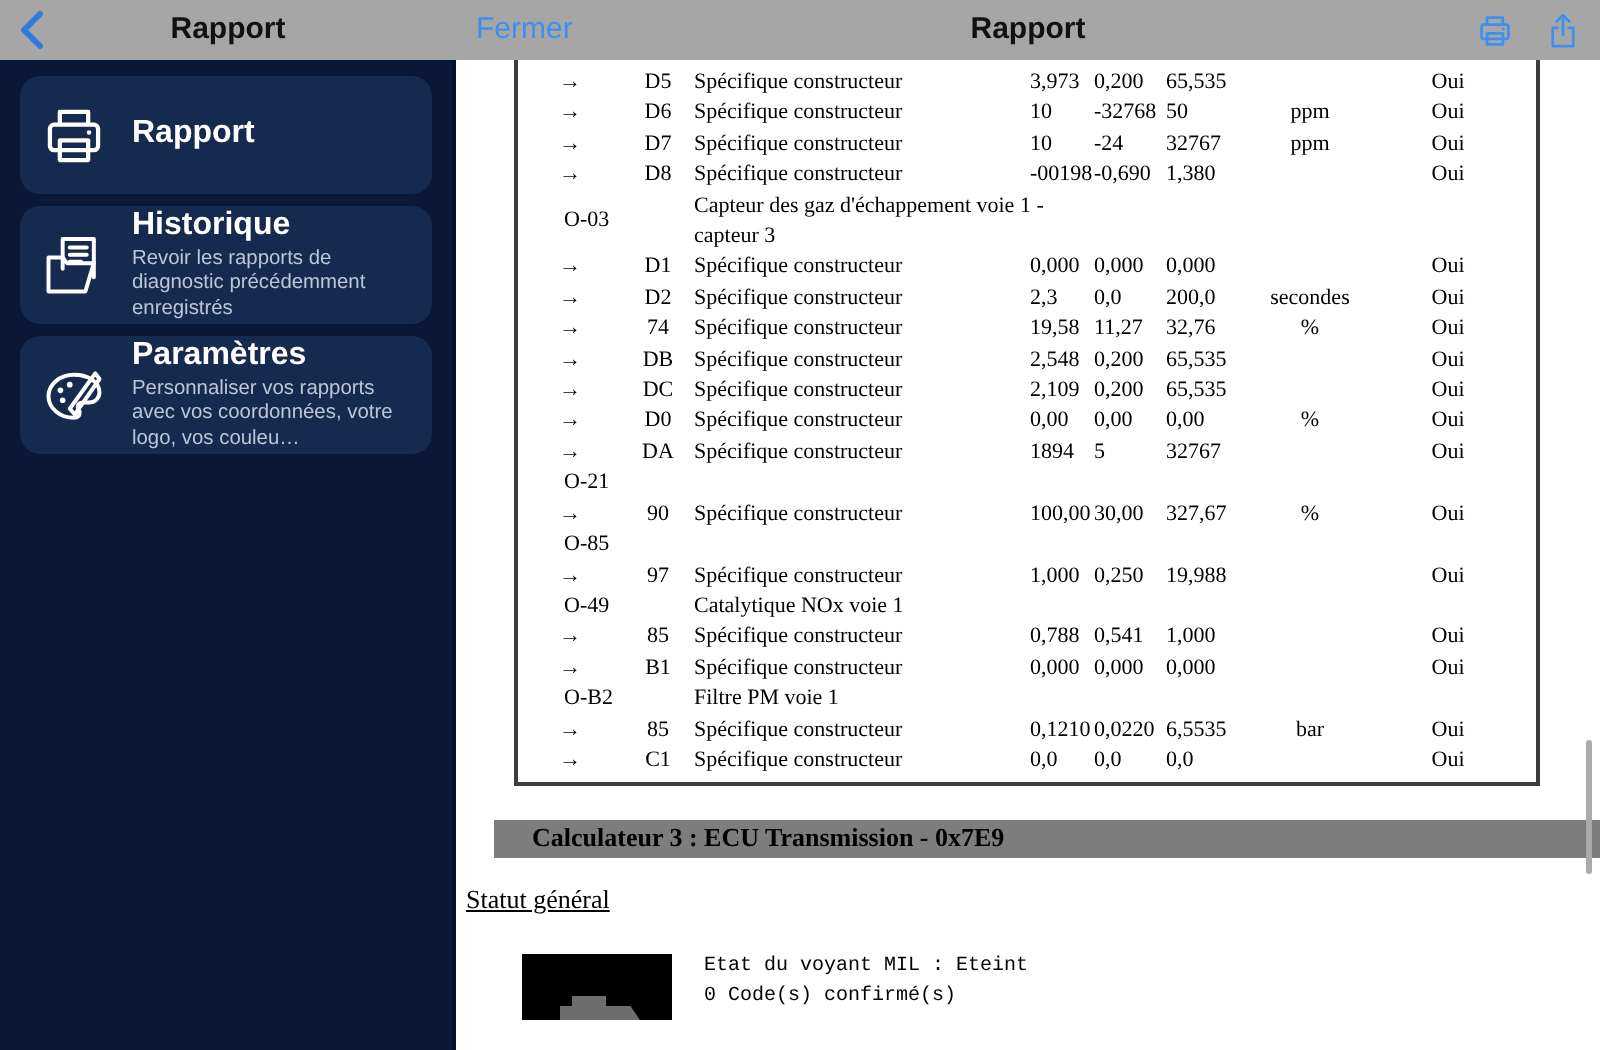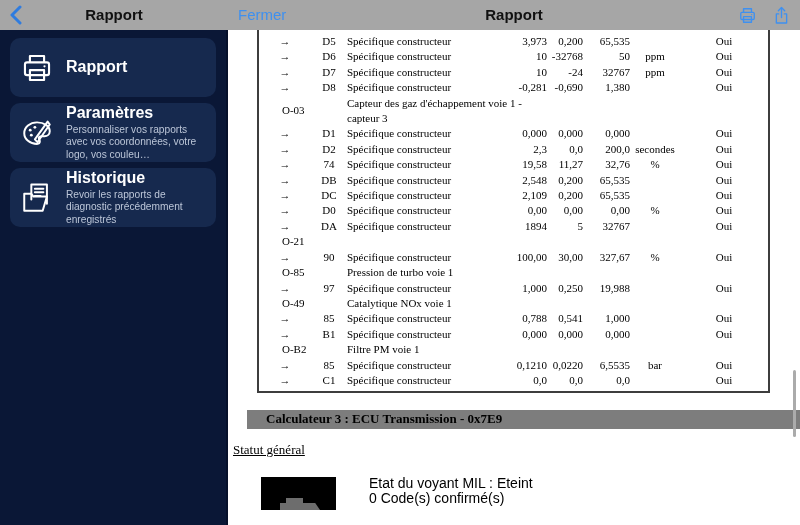--- a/index.html
+++ b/index.html
@@ -35,34 +35,34 @@
   .card-desc{font-size:10.2px;line-height:12.5px;color:#bcc6d8}
   
   .content{position:relative;flex:1;background:#fff}
   .rtable{position:absolute;left:29px;top:0;width:513px;height:363px;overflow:hidden;
     border-left:2px solid var(--table-border);border-right:2px solid var(--table-border);
     border-bottom:2px solid var(--table-border);padding-top:4px}
   .trow{font-family:"Liberation Serif",serif;font-size:11px;line-height:15.4px;color:#000}
   .trow.data{display:grid;grid-template-columns:52px 36px 168px 32px 36px 47px 50px 1fr}
   .trow.group{display:grid;grid-template-columns:88px 1fr;align-items:center}
   .c.arrow,.c.code,.c.unit,.c.oui{text-align:center}
-  .c.num{text-align:right}
+  .c.num{text-align:left}
   .c.gcode{padding-left:23px}
   .c.glabel{max-width:186px;white-space:normal}
   .section-bar{position:absolute;left:19px;top:380px;width:560px;height:19px;
     background:var(--bar-gray);color:#000;font-family:"Liberation Serif",serif;
     font-weight:bold;font-size:13px;line-height:17px;padding-left:19px}
   .status-heading{position:absolute;left:5px;top:412px;font-family:"Liberation Serif",serif;
     font-weight:normal;font-size:13px;text-decoration:underline;color:#000}
   .mil-img{position:absolute;left:33px;top:447px;width:75px;height:33px;background:#000;overflow:hidden}
   .mil-shape-low{position:absolute;bottom:0;left:19px;width:40px;height:7px;background:#6d6d6d;
     clip-path:polygon(0 0,88% 0,100% 100%,0 100%)}
   .mil-shape-top{position:absolute;bottom:7px;left:25px;width:17px;height:5px;background:#6d6d6d}
-  .mil-text{position:absolute;left:141px;top:446px;font-family:Liberation Sans, sans-serif;
-    font-size:14px;line-height:15px;color:#000}
+  .mil-text{position:absolute;left:124px;top:446px;font-family:Liberation Mono, monospace;
+    font-size:10px;line-height:15px;color:#000}
   .scroll-indicator{position:absolute;right:4px;top:340px;width:3px;height:67px;
     border-radius:2px;background:#ababab;cursor:pointer}
 </style>
 </head>
 <body>
 
 <div class="topbar">
   <div class="topbar-left">
     <button class="back-btn">
       <svg width="13" height="20" viewBox="0 0 13 20">
@@ -99,42 +99,42 @@
         <rect x="3.5" y="8" width="17" height="9" rx="1.5"></rect>
         <rect x="7" y="13.5" width="10" height="7"></rect>
         <circle cx="17.3" cy="10.8" r="0.8" fill="#fff" stroke="none"></circle>
       </svg>
       <div>
         <div class="card-title">Rapport</div>
       </div>
     </div>
     <div class="card">
       <svg class="icon" viewBox="0 0 24 24" fill="none" stroke="#fff" stroke-width="1.4" stroke-linejoin="round" stroke-linecap="round">
+        <path d="M8 13V2.5h11V16"></path>
+        <path d="M10.5 5.5h6M10.5 8h6M10.5 10.5h4"></path>
+        <path d="M3 9h5l1.5 2H19l-3 10H3z"></path>
+      </svg>
+      <div>
+        <div class="card-title">Historique</div>
+        <div class="card-desc">Revoir les rapports de diagnostic précédemment enregistrés</div>
+      </div>
+    </div>
+    <div class="card">
+      <svg class="icon" viewBox="0 0 24 24" fill="none" stroke="#fff" stroke-width="1.4" stroke-linejoin="round" stroke-linecap="round">
         <path d="M12 4.5c-5 0-9 3.4-9 7.6s4 7.6 9 7.6c1.3 0 2-.8 2-1.8 0-.9-.7-1.3-.7-2.1 0-.9.8-1.5 1.9-1.5h2.1c2.1 0 3.7-1.6 3.7-3.6C21 7 17 4.5 12 4.5z"></path>
         <circle cx="7.2" cy="10" r="1" fill="#fff" stroke="none"></circle>
         <circle cx="10.5" cy="8" r="1" fill="#fff" stroke="none"></circle>
         <circle cx="8" cy="13.5" r="1" fill="#fff" stroke="none"></circle>
         <path d="M19.5 4l-9 12.5 1.8 2L21 6z"></path>
       </svg>
       <div>
         <div class="card-title">Paramètres</div>
         <div class="card-desc">Personnaliser vos rapports avec vos coordonnées, votre logo, vos couleu…</div>
       </div>
     </div>
-    <div class="card">
-      <svg class="icon" viewBox="0 0 24 24" fill="none" stroke="#fff" stroke-width="1.4" stroke-linejoin="round" stroke-linecap="round">
-        <path d="M8 13V2.5h11V16"></path>
-        <path d="M10.5 5.5h6M10.5 8h6M10.5 10.5h4"></path>
-        <path d="M3 9h5l1.5 2H19l-3 10H3z"></path>
-      </svg>
-      <div>
-        <div class="card-title">Historique</div>
-        <div class="card-desc">Revoir les rapports de diagnostic précédemment enregistrés</div>
-      </div>
-    </div>
   </aside>
 
   <main class="content">
     <div class="rtable">
         <div class="trow data">
           <div class="c arrow">→</div>
           <div class="c code">D5</div>
           <div class="c label">Spécifique constructeur</div>
           <div class="c num">3,973</div>
           <div class="c num">0,200</div>
@@ -159,21 +159,21 @@
           <div class="c num">10</div>
           <div class="c num">-24</div>
           <div class="c num">32767</div>
           <div class="c unit">ppm</div>
           <div class="c oui">Oui</div>
         </div>
         <div class="trow data">
           <div class="c arrow">→</div>
           <div class="c code">D8</div>
           <div class="c label">Spécifique constructeur</div>
-          <div class="c num">-0,281</div>
+          <div class="c num">-00198</div>
           <div class="c num">-0,690</div>
           <div class="c num">1,380</div>
           <div class="c unit"></div>
           <div class="c oui">Oui</div>
         </div>
         <div class="trow group">
           <div class="c gcode">O-03</div>
           <div class="c glabel">Capteur des gaz d'échappement voie 1 - capteur 3</div>
         </div>
         <div class="trow data">
@@ -254,21 +254,20 @@
           <div class="c code">90</div>
           <div class="c label">Spécifique constructeur</div>
           <div class="c num">100,00</div>
           <div class="c num">30,00</div>
           <div class="c num">327,67</div>
           <div class="c unit">%</div>
           <div class="c oui">Oui</div>
         </div>
         <div class="trow group">
           <div class="c gcode">O-85</div>
-          <div class="c glabel">Pression de turbo voie 1</div>
         </div>
         <div class="trow data">
           <div class="c arrow">→</div>
           <div class="c code">97</div>
           <div class="c label">Spécifique constructeur</div>
           <div class="c num">1,000</div>
           <div class="c num">0,250</div>
           <div class="c num">19,988</div>
           <div class="c unit"></div>
           <div class="c oui">Oui</div>

